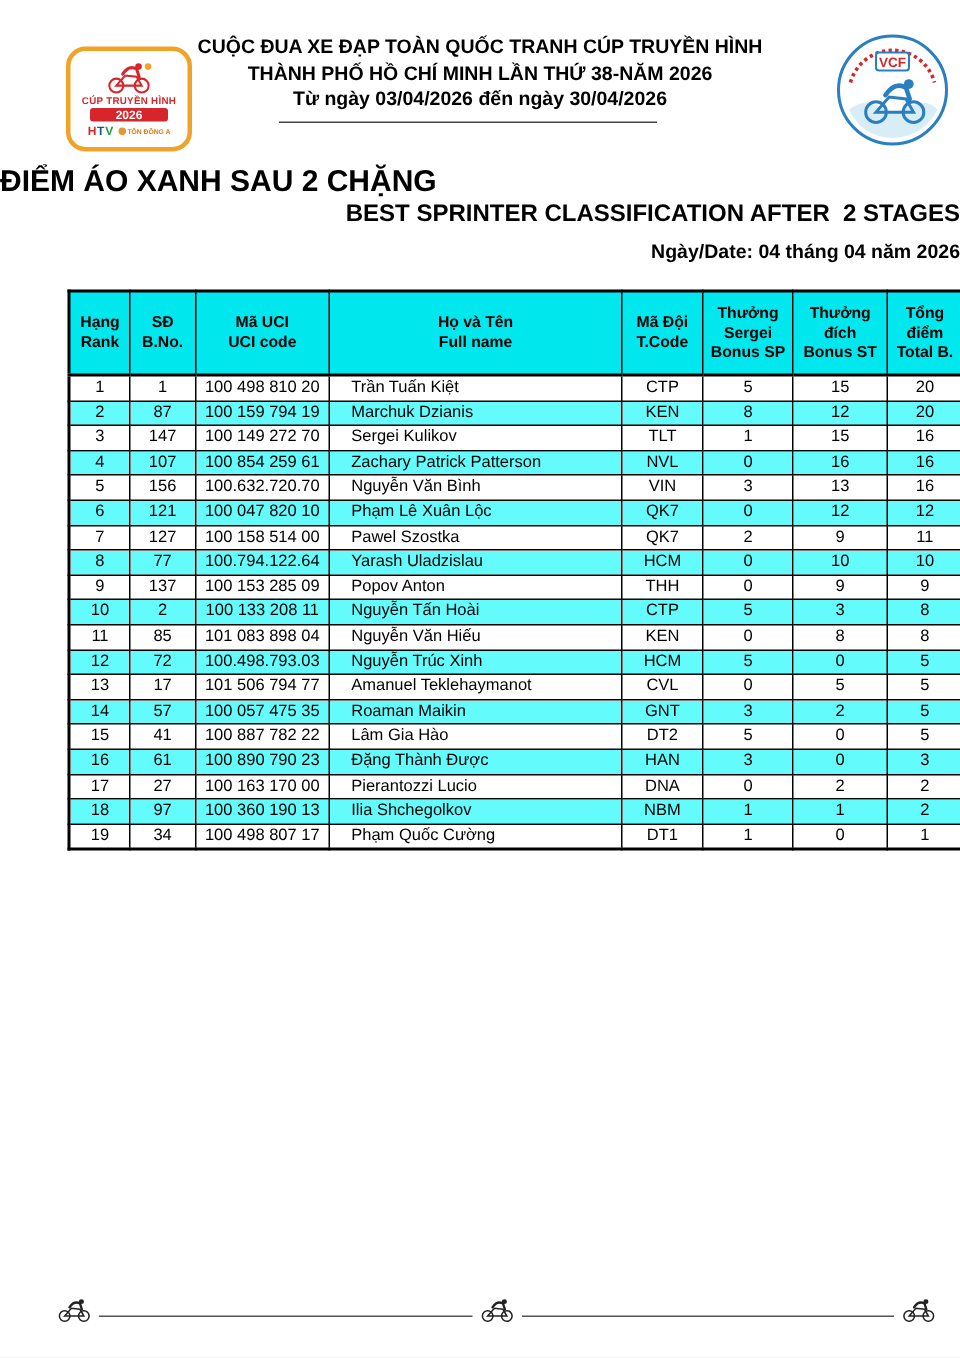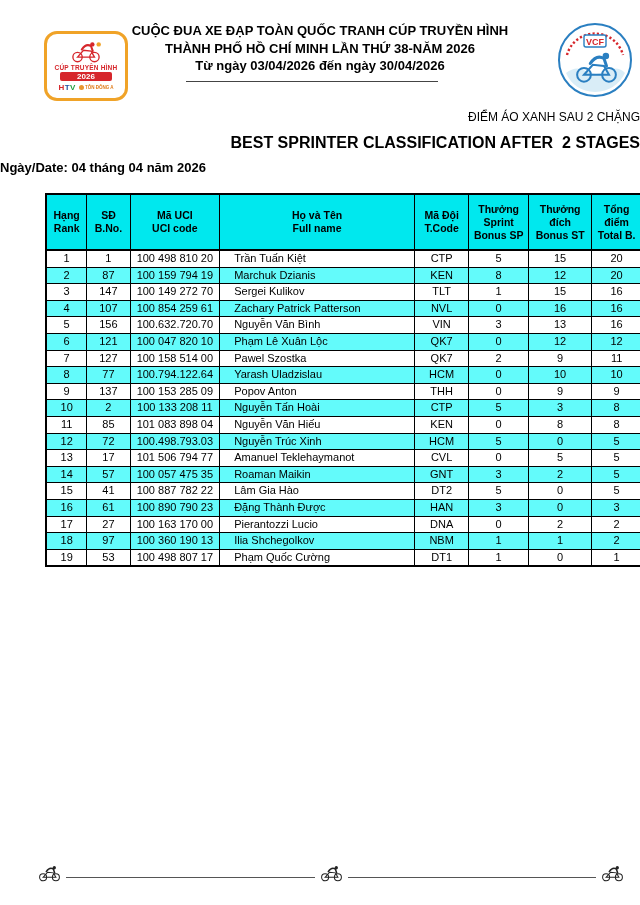--- a/index.html
+++ b/index.html
@@ -25,23 +25,23 @@
   }
   .logo-left .cup-title{font-size:6.5px;font-weight:bold;color:#d6262b;letter-spacing:.2px;white-space:nowrap;}
   .logo-left .cup-year{font-size:8px;font-weight:bold;color:#fff;background:#d6262b;border-radius:2px;padding:0 17px;line-height:9px;}
   .logo-left .logo-bottom{display:flex;align-items:center;gap:3px;margin-top:1px;}
   .logo-left .htv{font-weight:bold;font-size:8px;letter-spacing:.5px;}
   .logo-left .sponsor{font-size:4.5px;color:#e07b18;font-weight:bold;display:flex;align-items:center;gap:1px;white-space:nowrap;}
   .logo-left .sponsor .dot{width:5px;height:5px;border-radius:50%;background:#e8962e;display:inline-block;}
   
   .logo-right{position:absolute;left:556px;top:21px;width:78px;height:78px;}
   
-  .title-vi{position:absolute;top:110px;left:0;width:100%;text-align:right;font-size:12px;font-weight:normal;}
+  .title-vi{position:absolute;top:110px;left:0;width:100%;text-align:left;font-size:20px;font-weight:bold;}
   .title-en{position:absolute;top:134px;left:0;width:100%;text-align:right;font-size:16px;font-weight:bold;white-space:pre;}
-  .title-date{position:absolute;top:160px;left:0;width:100%;text-align:left;font-size:13px;font-weight:bold;}
+  .title-date{position:absolute;top:160px;left:0;width:100%;text-align:right;font-size:13px;font-weight:bold;}
   
   table.results{
     position:absolute;left:45px;top:193px;width:598px;
     border-collapse:collapse;table-layout:fixed;
     border:2px solid #000;
   }
   table.results thead tr{height:56px;}
   table.results th{
     border:1px solid #000;border-bottom:2px solid #000;
     font-size:10.5px;font-weight:bold;line-height:13px;
@@ -136,21 +136,21 @@
           <th style="width: 33%; background: rgb(0, 232, 238);">
             <div>Họ và Tên</div>
             <div>Full name</div>
           </th>
           <th style="width: 9.1%; background: rgb(0, 232, 238);">
             <div>Mã Đội</div>
             <div>T.Code</div>
           </th>
           <th style="width: 10%; background: rgb(0, 232, 238);">
             <div>Thưởng</div>
-            <div>Sprint</div>
+            <div>Sergei</div>
             <div>Bonus SP</div>
           </th>
           <th style="width: 10.6%; background: rgb(0, 232, 238);">
             <div>Thưởng</div>
             <div>đích</div>
             <div>Bonus ST</div>
           </th>
           <th style="width: 8.3%; background: rgb(0, 232, 238);">
             <div>Tổng</div>
             <div>điểm</div>
@@ -334,21 +334,21 @@
           <td>97</td>
           <td>100 360 190 13</td>
           <td class="left">Ilia Shchegolkov</td>
           <td>NBM</td>
           <td>1</td>
           <td>1</td>
           <td>2</td>
         </tr>
         <tr>
           <td>19</td>
-          <td>53</td>
+          <td>34</td>
           <td>100 498 807 17</td>
           <td class="left">Phạm Quốc Cường</td>
           <td>DT1</td>
           <td>1</td>
           <td>0</td>
           <td>1</td>
         </tr>
       </tbody>
   </table>
 

